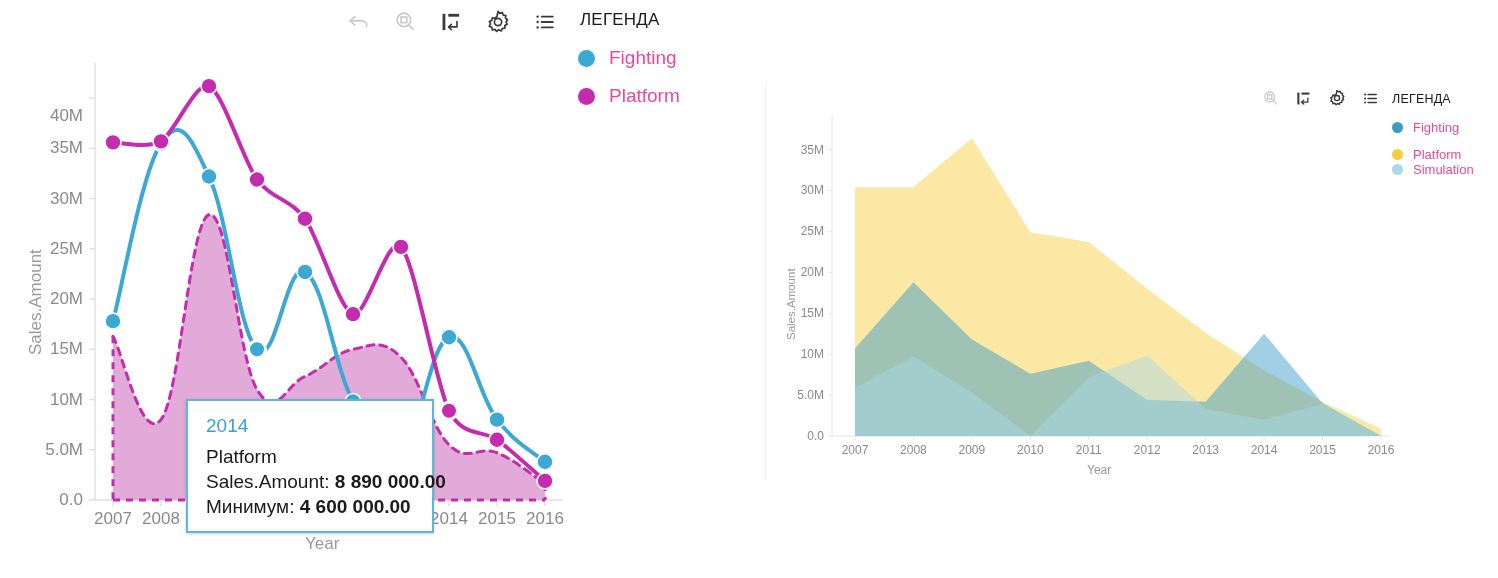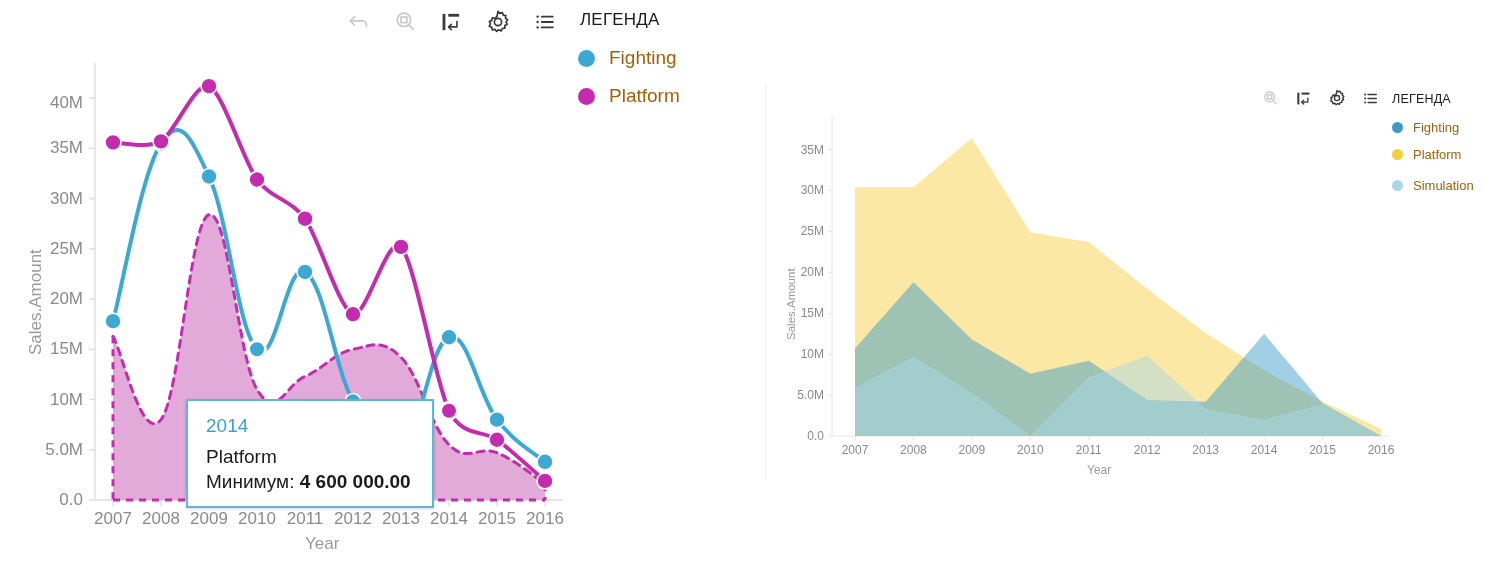--- a/index.html
+++ b/index.html
@@ -23,21 +23,21 @@
   }
   .tbtn svg { display: block; }
 
   
   .legend { position: absolute; }
   .legend-title {
     font-weight: normal; letter-spacing: .2px; color: #1b1b1b;
   }
   .legend-row { display: flex; align-items: center; }
   .legend-dot { border-radius: 50%; flex: 0 0 auto; }
-  .legend-label { color: #a16207; white-space: nowrap; }
+  .legend-label { color: #ec4899; white-space: nowrap; }
 
   
   .axis-text { position: absolute; color: #8a8a8a; white-space: nowrap; }
   .axis-title { position: absolute; color: #9a9a9a; white-space: nowrap; }
   .axis-title.rot { transform-origin: 0 0; transform: rotate(-90deg); }
 
   
   #tooltip {
     position: absolute;
     background: #ffffff;
@@ -170,21 +170,21 @@
 
   <div id="left-yticks">
         <div class="axis-text" style="left: 23px; top: 490px; font-size: 17px; text-align: right; width: 60px;">0.0</div>
         <div class="axis-text" style="left: 23px; top: 439.767px; font-size: 17px; text-align: right; width: 60px;">5.0M</div>
         <div class="axis-text" style="left: 23px; top: 389.535px; font-size: 17px; text-align: right; width: 60px;">10M</div>
         <div class="axis-text" style="left: 23px; top: 339.302px; font-size: 17px; text-align: right; width: 60px;">15M</div>
         <div class="axis-text" style="left: 23px; top: 289.07px; font-size: 17px; text-align: right; width: 60px;">20M</div>
         <div class="axis-text" style="left: 23px; top: 238.837px; font-size: 17px; text-align: right; width: 60px;">25M</div>
         <div class="axis-text" style="left: 23px; top: 188.605px; font-size: 17px; text-align: right; width: 60px;">30M</div>
         <div class="axis-text" style="left: 23px; top: 138.372px; font-size: 17px; text-align: right; width: 60px;">35M</div>
-        <div class="axis-text" style="left: 23px; top: 93px; font-size: 17px; text-align: right; width: 60px;">40M</div>
+        <div class="axis-text" style="left: 23px; top: 106px; font-size: 17px; text-align: right; width: 60px;">40M</div>
       </div>
 
   <div id="left-xticks">
         <div class="axis-text" style="left: 83px; top: 509px; font-size: 17px; text-align: center; width: 60px;">2007</div>
         <div class="axis-text" style="left: 131px; top: 509px; font-size: 17px; text-align: center; width: 60px;">2008</div>
         <div class="axis-text" style="left: 179px; top: 509px; font-size: 17px; text-align: center; width: 60px;">2009</div>
         <div class="axis-text" style="left: 227px; top: 509px; font-size: 17px; text-align: center; width: 60px;">2010</div>
         <div class="axis-text" style="left: 275px; top: 509px; font-size: 17px; text-align: center; width: 60px;">2011</div>
         <div class="axis-text" style="left: 323px; top: 509px; font-size: 17px; text-align: center; width: 60px;">2012</div>
         <div class="axis-text" style="left: 371px; top: 509px; font-size: 17px; text-align: center; width: 60px;">2013</div>
@@ -193,20 +193,24 @@
         <div class="axis-text" style="left: 515px; top: 509px; font-size: 17px; text-align: center; width: 60px;">2016</div>
       </div>
 
   <div class="axis-title rot" style="left:26px;top:355px;font-size:17px;">Sales.Amount</div>
   <div class="axis-title" style="left:305px;top:534px;font-size:17px;">Year</div>
 
   <div id="tooltip" style="left:186px;top:399px;width:248px;">
     <div class="tt-year">2014</div>
     <div class="tt-series">Platform</div>
     <div class="tt-line">
+      <span>Sales.Amount:</span>
+      <b>8 890 000.00</b>
+    </div>
+    <div class="tt-line">
       <span>Минимум:</span>
       <b>4 600 000.00</b>
     </div>
   </div>
 </div>
 
 <div class="divider" style="left:765px;top:84px;width:1px;height:396px;"></div>
 
 <div class="panel" style="left:765px;top:0;width:733px;height:578px;">
 
@@ -247,21 +251,21 @@
   <div class="legend" style="left:627px;top:92px;">
     <div class="legend-title" style="font-size:12.5px;">ЛЕГЕНДА</div>
     <div class="legend-row" style="margin-top:14px;gap:10px;">
       <span class="legend-dot" style="width:11px;height:11px;background:#3b9ac8;"></span>
       <span class="legend-label" style="font-size:13px;">Fighting</span>
     </div>
     <div class="legend-row" style="margin-top:12px;gap:10px;">
       <span class="legend-dot" style="width:11px;height:11px;background:#f5ce40;"></span>
       <span class="legend-label" style="font-size:13px;">Platform</span>
     </div>
-    <div class="legend-row" style="margin-top:16px;gap:10px;">
+    <div class="legend-row" style="margin-top:0;gap:10px;">
       <span class="legend-dot" style="width:11px;height:11px;background:#a9d8e8;"></span>
       <span class="legend-label" style="font-size:13px;">Simulation</span>
     </div>
   </div>
 
   <svg id="right-plot" width="733" height="500" viewBox="0 0 733 500" style="position:absolute;left:0;top:0;">
         <line x1="67" y1="115" x2="67" y2="436" stroke="#e6e6e6" stroke-width="1"></line>
         <line x1="67" y1="436" x2="624" y2="436" stroke="#e6e6e6" stroke-width="1"></line>
         <line x1="63" y1="436" x2="67" y2="436" stroke="#e6e6e6" stroke-width="1"></line>
         <line x1="63" y1="395.07894736842104" x2="67" y2="395.07894736842104" stroke="#e6e6e6" stroke-width="1"></line>

